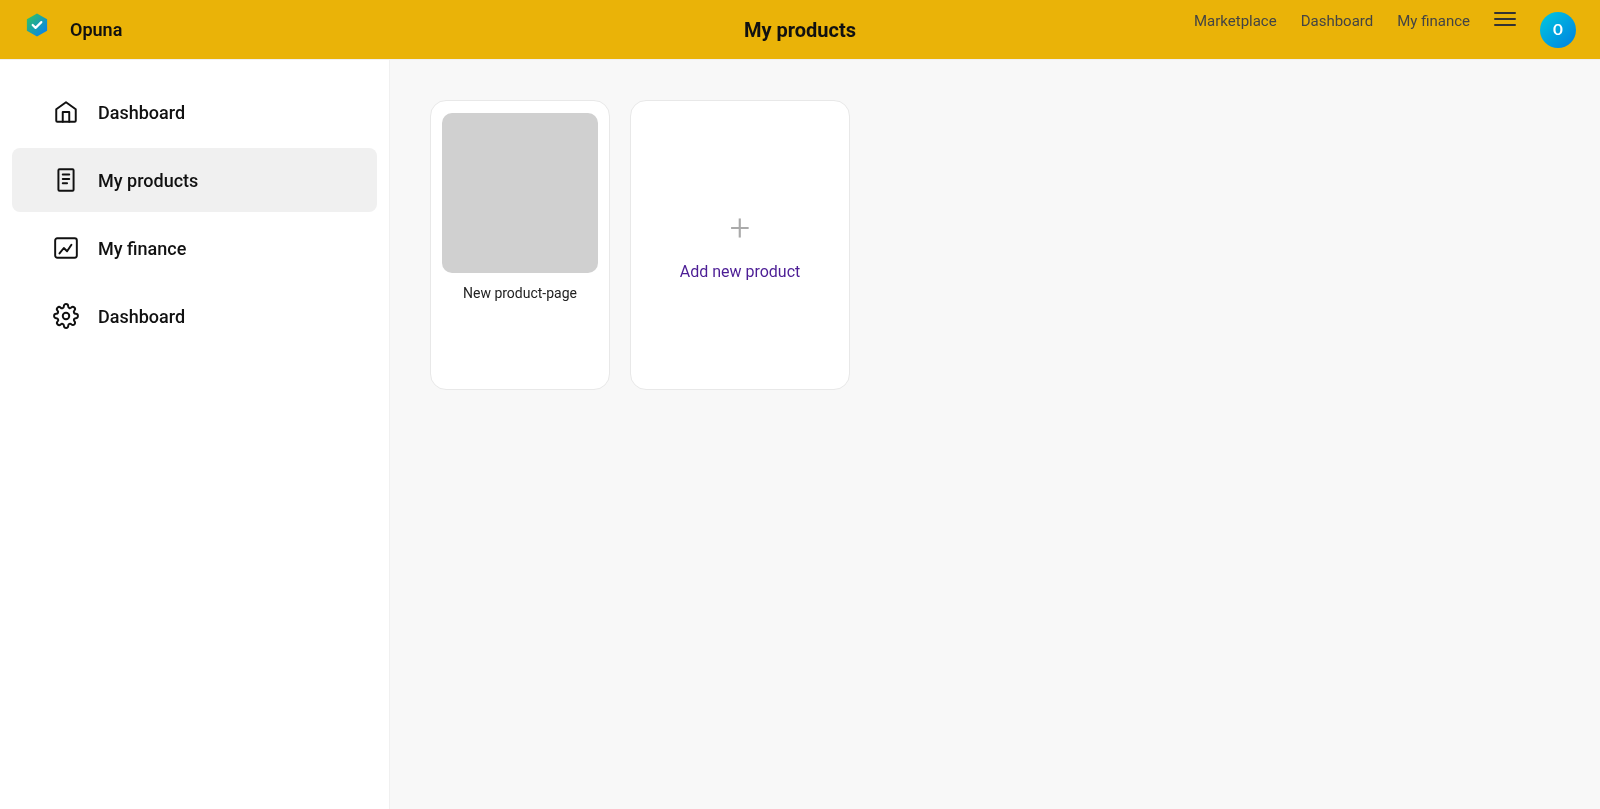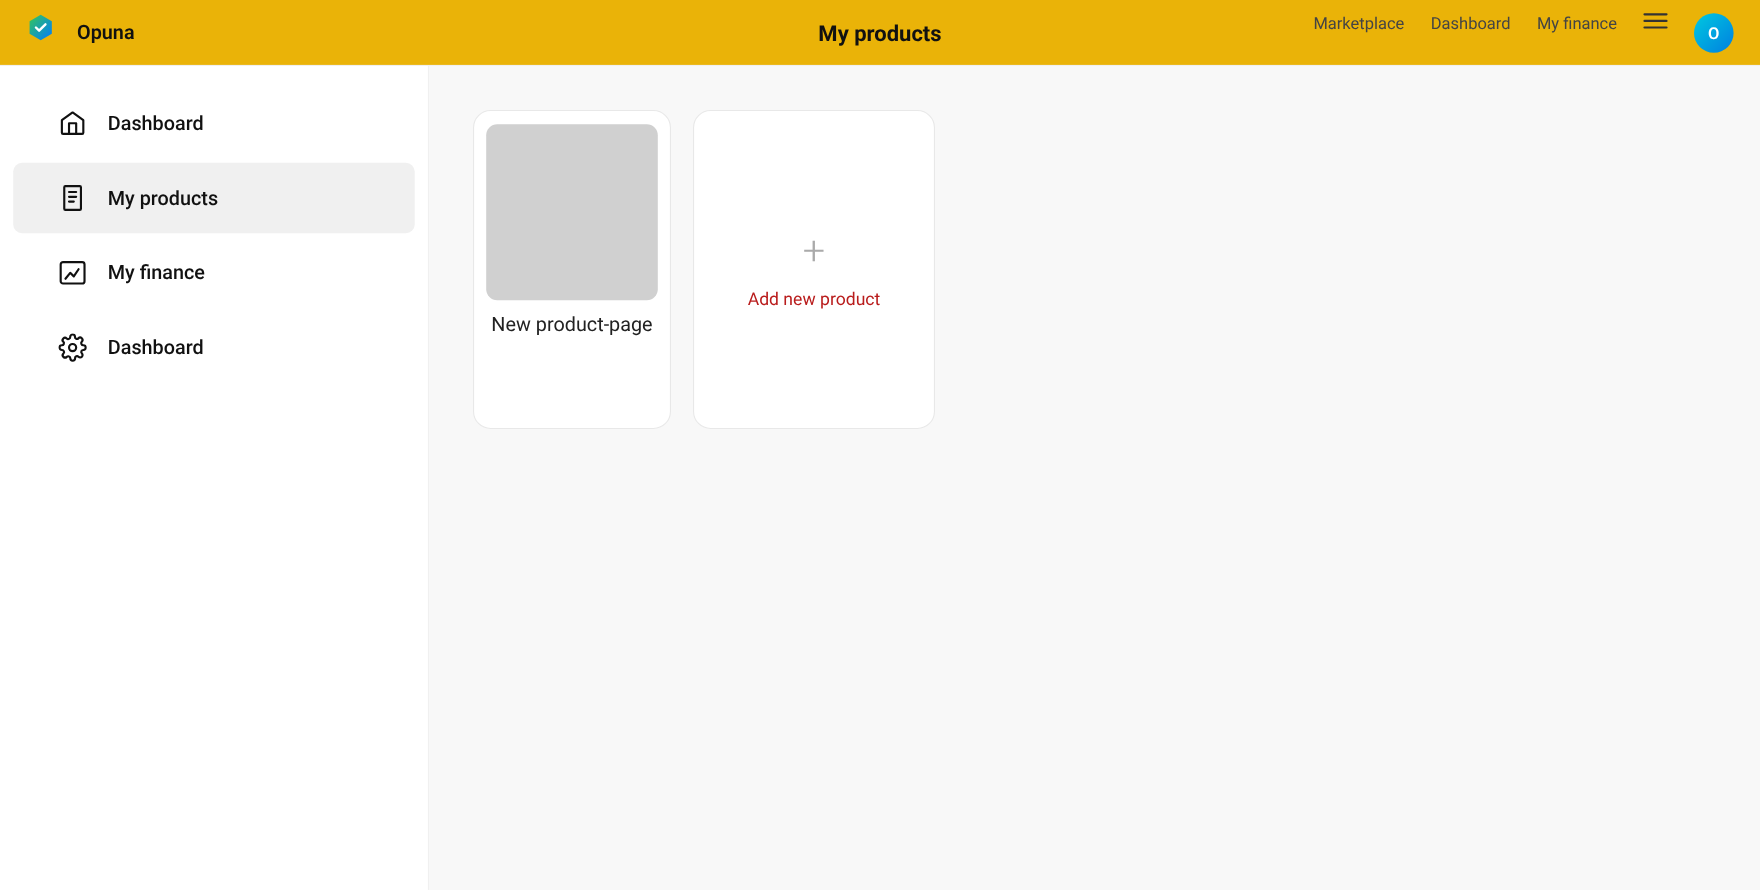--- a/index.html
+++ b/index.html
@@ -166,21 +166,21 @@
 
     .product-thumbnail {
       width: 156px;
       height: 160px;
       border-radius: 10px;
       background: #d0d0d0;
       flex-shrink: 0;
     }
 
     .product-name {
-      font-size: 18px;
+      font-size: 14px;
       color: #222;
       text-align: center;
       width: 100%;
     }
 
     .add-product-card {
       background: #fff;
       border-radius: 16px;
       border: 1px solid #e8e8e8;
       width: 220px;
@@ -195,21 +195,21 @@
 
     .plus-icon {
       font-size: 36px;
       color: #aaa;
       font-weight: 300;
       line-height: 1;
     }
 
     .add-product-label {
       font-size: 16px;
-      color: #b91c1c;
+      color: #4c1d95;
     }
 
     
     svg {
       width: 26px;
       height: 26px;
     }
   </style>
 </head>
 <body>

